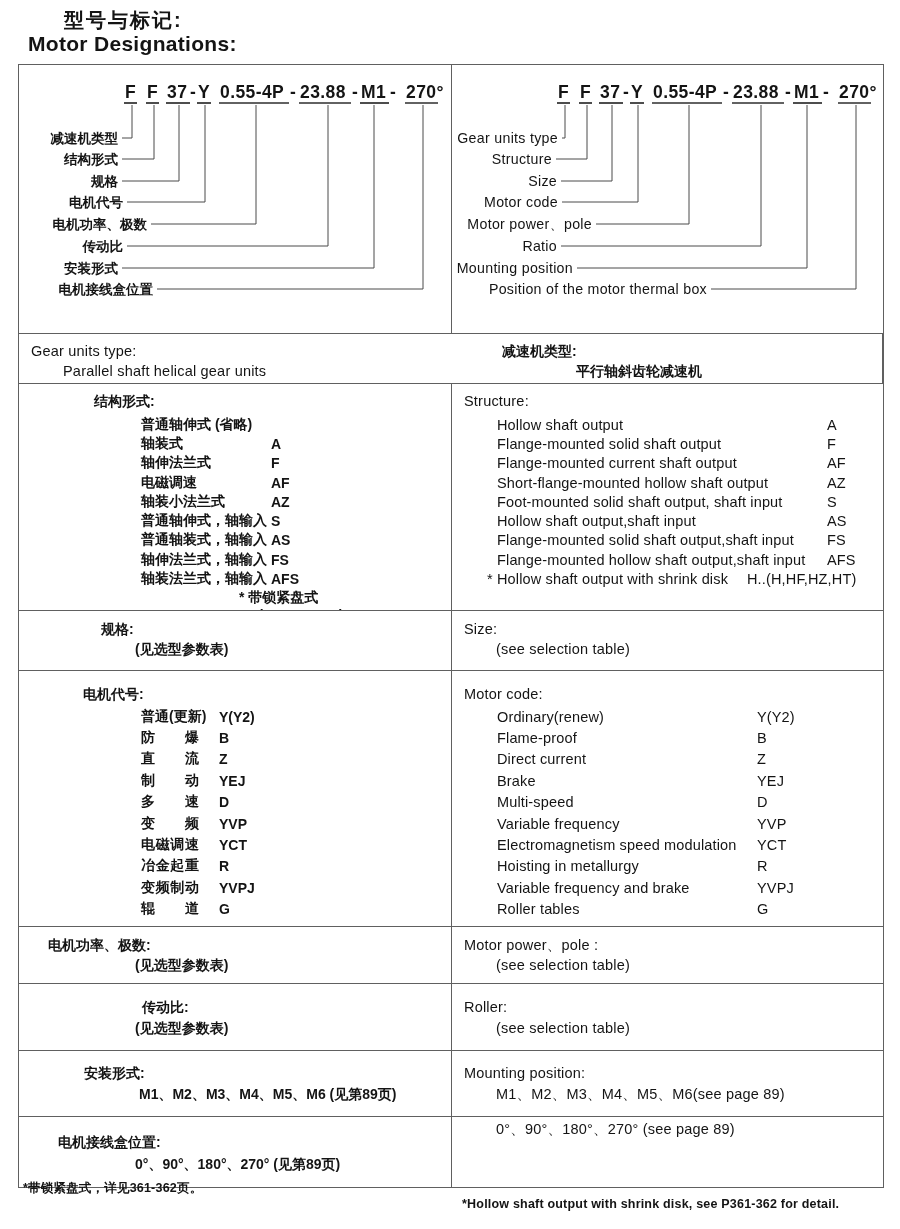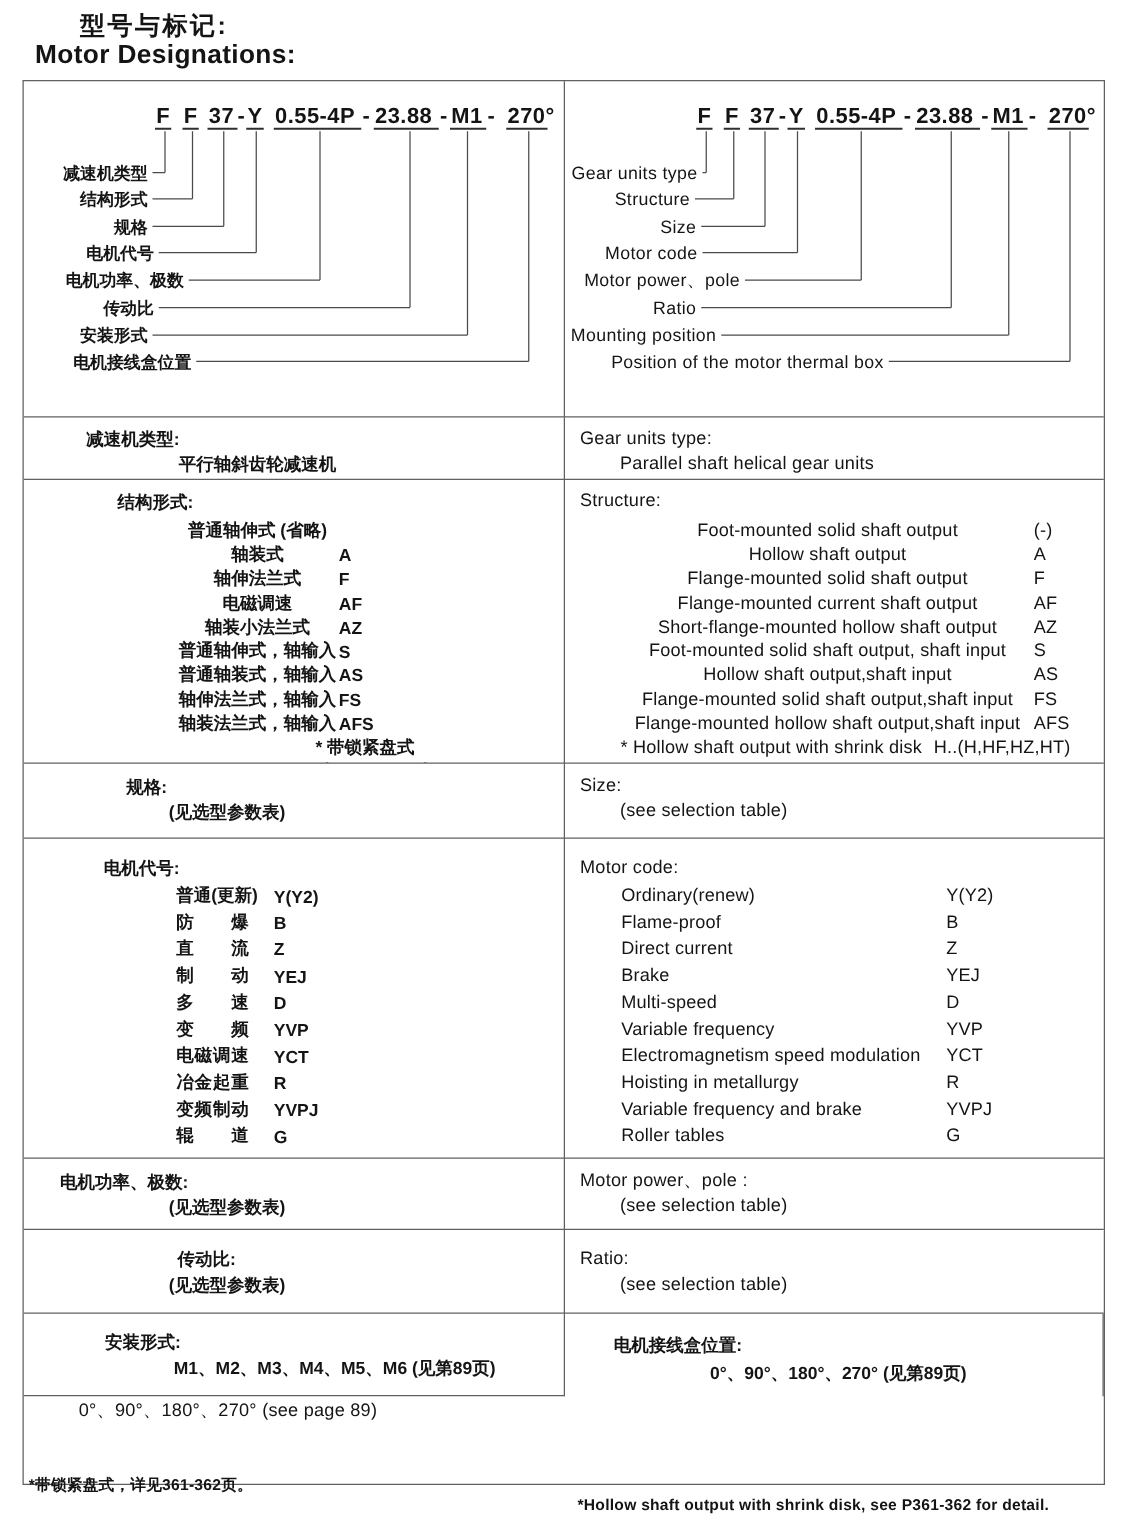--- a/index.html
+++ b/index.html
@@ -18,21 +18,21 @@
   }
   .cell{position:relative;box-sizing:border-box;border-bottom:1px solid #606060;overflow:hidden;}
   .cell.cl{border-right:1px solid #606060;}
   .cell.last{border-bottom:none;}
 
   .h-cn,.v-cn{font-weight:bold;font-size:14px;line-height:19px;}
   .h-en,.v-en{font-size:14.5px;line-height:19px;letter-spacing:0.2px;}
 
   .list .li{display:flex;align-items:center;}
   .li-name,.li-code{white-space:nowrap;}
-  .struct .li{height:19.3px;text-align:center;}
+  .struct .li{height:19.3px;}
   .struct-cn .li{padding-left:122px;font-size:14px;font-weight:bold;}
   .struct-cn .li-name{width:130px;flex:none;}
   .struct-cn .li:last-child{padding-left:114px;flex-direction:column;}
   .struct-cn .li:last-child .li-name{width:106px;}
   .struct-en .li{padding-left:45px;font-size:14.5px;letter-spacing:0.15px;}
   .struct-en .li-name{width:330px;flex:none;}
   .struct-en .li:last-child{padding-left:35px;}
   .struct-en .li:last-child .li-name{width:260px;}
   .motor .li{height:21.4px;}
   .motor-cn .li{padding-left:122px;font-size:14px;font-weight:bold;}
@@ -147,28 +147,28 @@
         <text x="105" y="186" text-anchor="end" class="dg-label-en">Ratio</text>
         <line x1="355" y1="40" x2="355" y2="203" class="ln"></line>
         <line x1="125" y1="203" x2="355" y2="203" class="ln"></line>
         <text x="121" y="208" text-anchor="end" class="dg-label-en">Mounting position</text>
         <line x1="404" y1="40" x2="404" y2="224" class="ln"></line>
         <line x1="259" y1="224" x2="404" y2="224" class="ln"></line>
         <text x="255" y="229" text-anchor="end" class="dg-label-en">Position of the motor thermal box</text>
       </svg>
   </div>
 
+  <div class="cell">
+    <div class="h-en" style="padding:8px 0 0 12px">Gear units type:</div>
+    <div class="v-en" style="padding:1px 0 0 44px">Parallel shaft helical gear units</div>
+  </div>
   <div class="cell cl">
     <div class="h-cn" style="padding:8px 0 0 50px">减速机类型:</div>
     <div class="v-cn" style="padding:1px 0 0 124px">平行轴斜齿轮减速机</div>
   </div>
-  <div class="cell">
-    <div class="h-en" style="padding:8px 0 0 12px">Gear units type:</div>
-    <div class="v-en" style="padding:1px 0 0 44px">Parallel shaft helical gear units</div>
-  </div>
 
   <div class="cell cl">
     <div class="h-cn" style="padding:8px 0 4px 75px">结构形式:</div>
     <div class="list struct struct-cn" id="struct-list-cn">
         <div class="li">
           <span class="li-name">普通轴伸式 (省略)</span>
           <span class="li-code"></span>
         </div>
         <div class="li">
           <span class="li-name">轴装式</span>
@@ -205,24 +205,20 @@
         <div class="li">
           <span class="li-name">* 带锁紧盘式</span>
           <span class="li-code">H..(H,HF,HZ,HT)</span>
         </div>
       </div>
   </div>
   <div class="cell">
     <div class="h-en" style="padding:8px 0 4px 12px">Structure:</div>
     <div class="list struct struct-en" id="struct-list-en">
         <div class="li">
-          <span class="li-name">Foot-mounted solid shaft output</span>
-          <span class="li-code">(-)</span>
-        </div>
-        <div class="li">
           <span class="li-name">Hollow shaft output</span>
           <span class="li-code">A</span>
         </div>
         <div class="li">
           <span class="li-name">Flange-mounted solid shaft output</span>
           <span class="li-code">F</span>
         </div>
         <div class="li">
           <span class="li-name">Flange-mounted current shaft output</span>
           <span class="li-code">AF</span>
@@ -361,27 +357,31 @@
   <div class="cell">
     <div class="h-en" style="padding:9px 0 0 12px">Motor power、pole :</div>
     <div class="v-en" style="padding:1px 0 0 44px">(see selection table)</div>
   </div>
 
   <div class="cell cl">
     <div class="h-cn" style="padding:14px 0 0 123px">传动比:</div>
     <div class="v-cn" style="padding:2px 0 0 116px">(见选型参数表)</div>
   </div>
   <div class="cell">
-    <div class="h-en" style="padding:14px 0 0 12px">Ratio:</div>
+    <div class="h-en" style="padding:14px 0 0 12px">Roller:</div>
     <div class="v-en" style="padding:2px 0 0 44px">(see selection table)</div>
   </div>
 
   <div class="cell cl">
     <div class="h-cn" style="padding:13px 0 0 65px">安装形式:</div>
     <div class="v-cn" style="padding:2px 0 0 120px">M1、M2、M3、M4、M5、M6 (见第89页)</div>
+  </div>
+  <div class="cell">
+    <div class="h-en" style="padding:13px 0 0 12px">Mounting position:</div>
+    <div class="v-en" style="padding:2px 0 0 44px">M1、M2、M3、M4、M5、M6(see page 89)</div>
   </div>
 
   <div class="cell cl last">
     <div class="h-cn" style="padding:16px 0 0 39px">电机接线盒位置:</div>
     <div class="v-cn" style="padding:3px 0 0 116px">0°、90°、180°、270° (见第89页)</div>
   </div>
   <div class="cell last">
     <div class="v-en" style="padding:3px 0 0 44px">0°、90°、180°、270° (see page 89)</div>
   </div>
 

